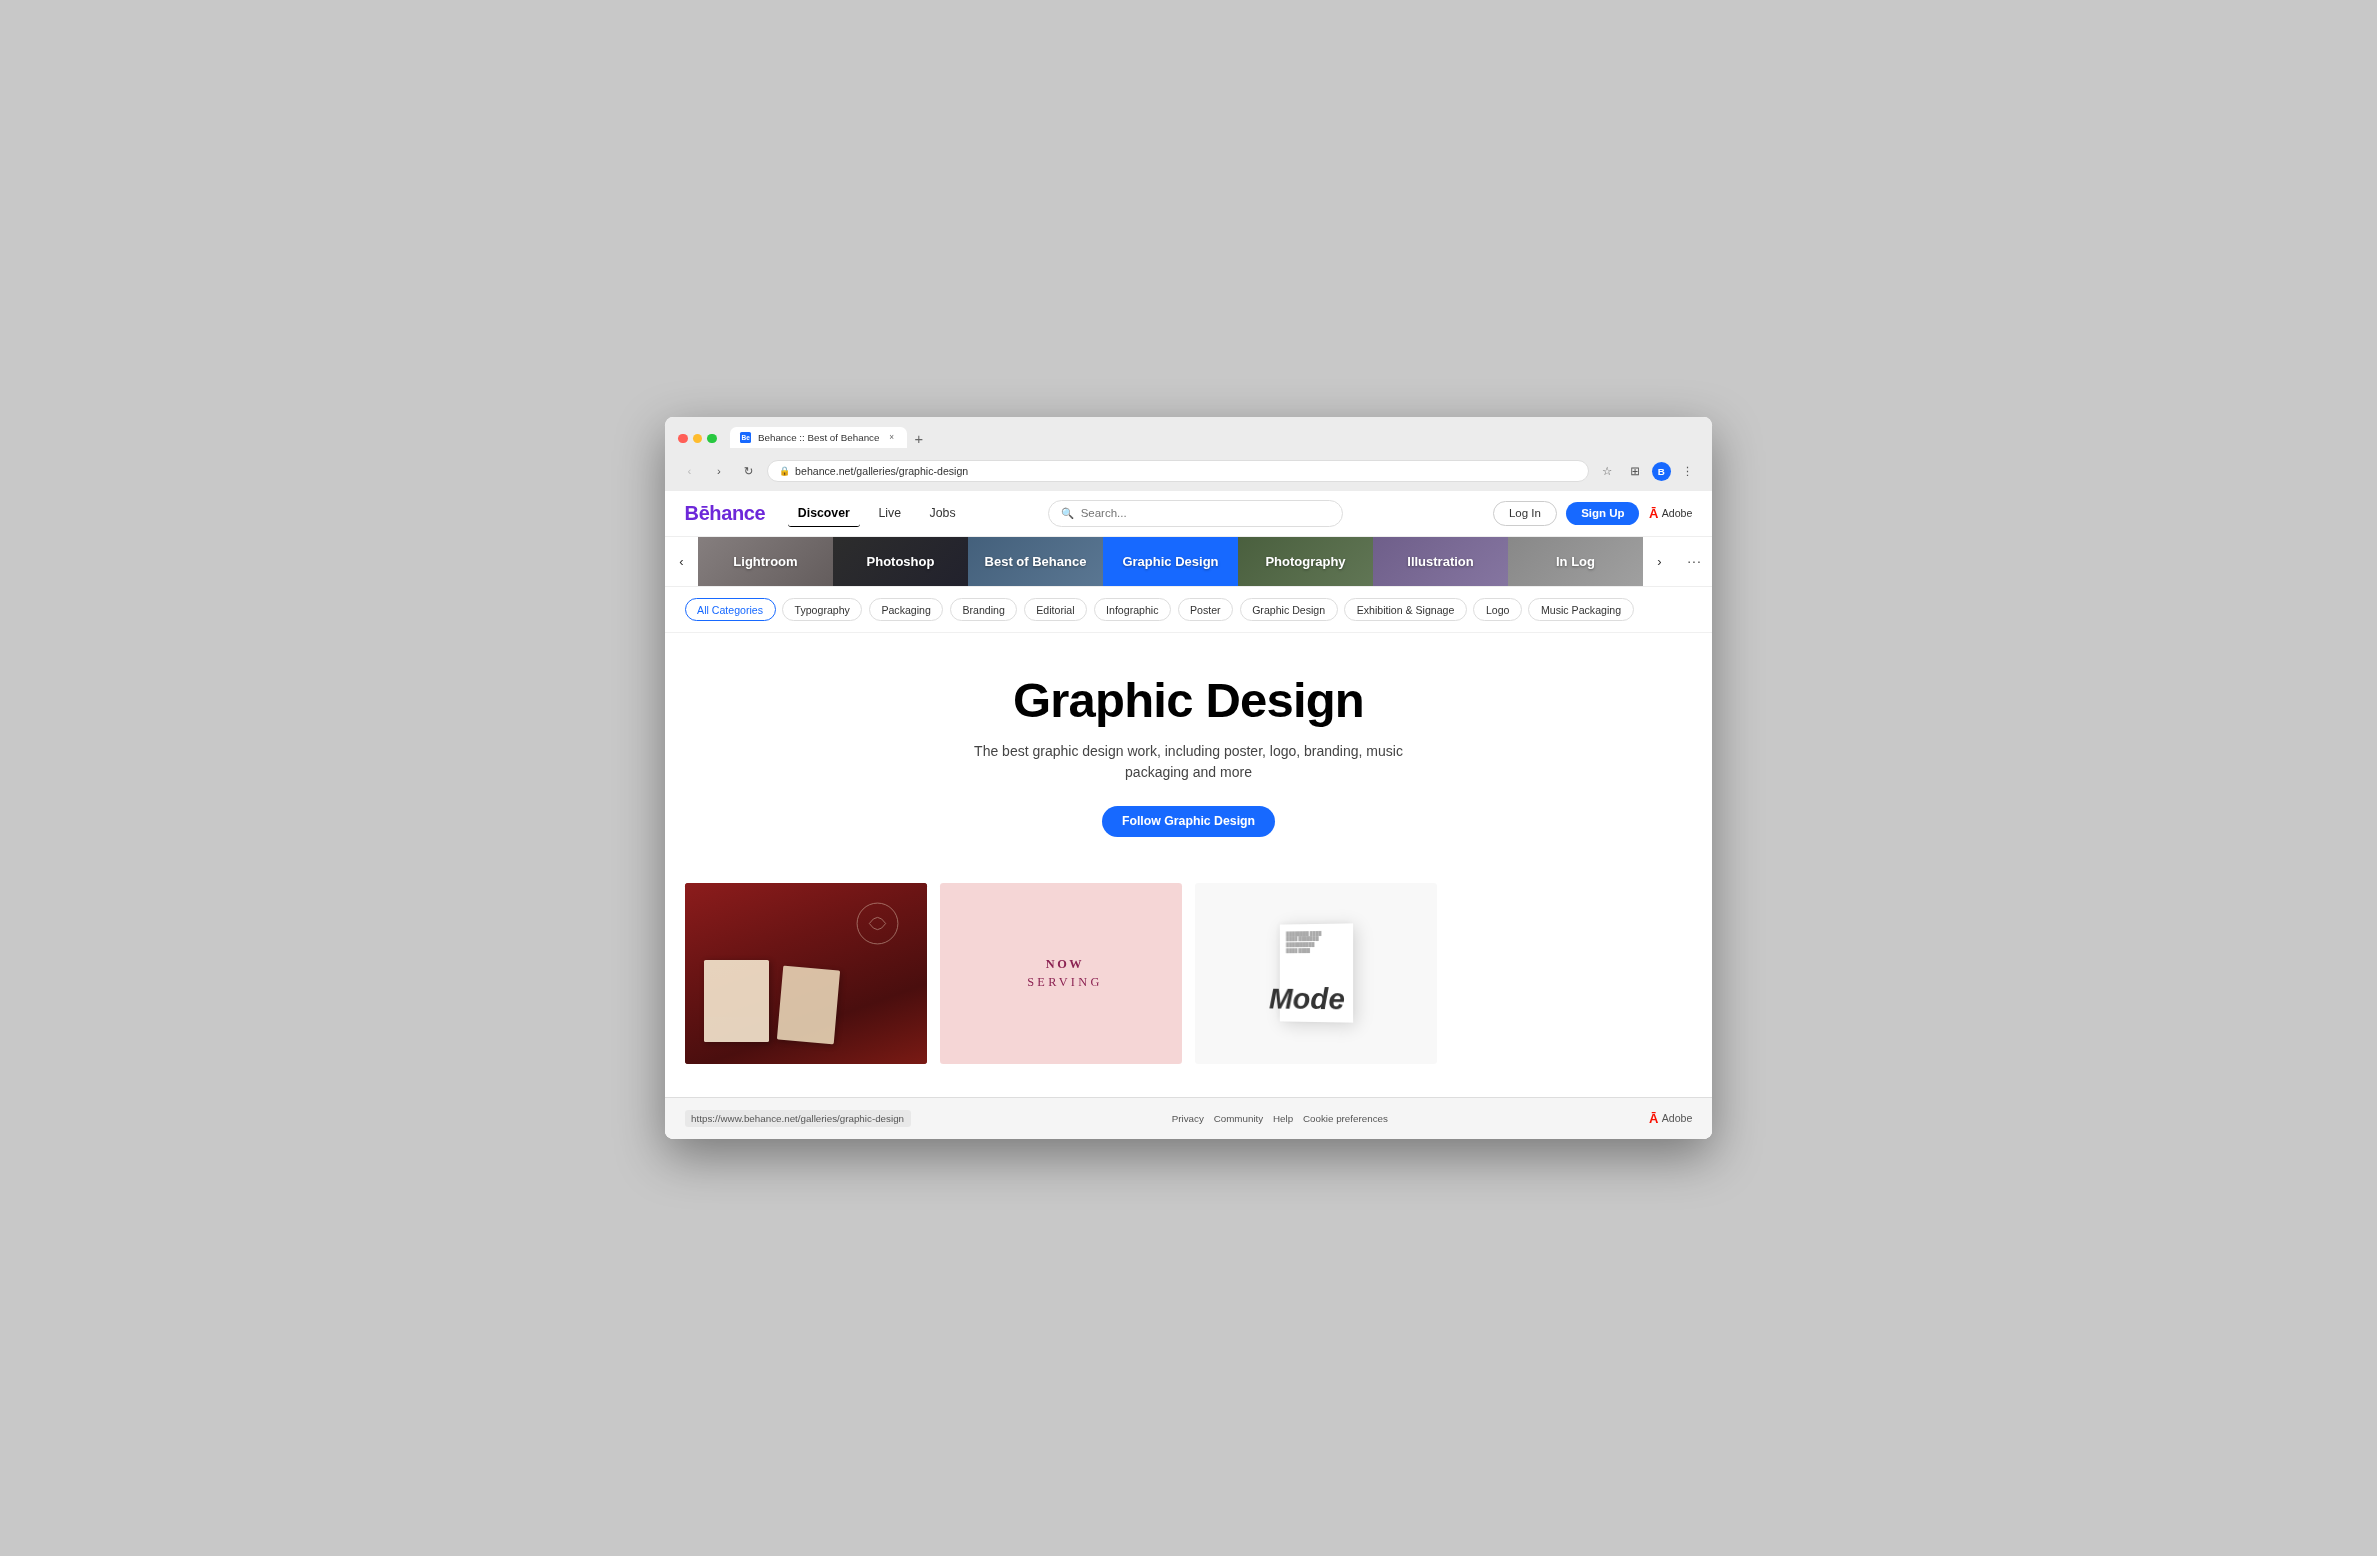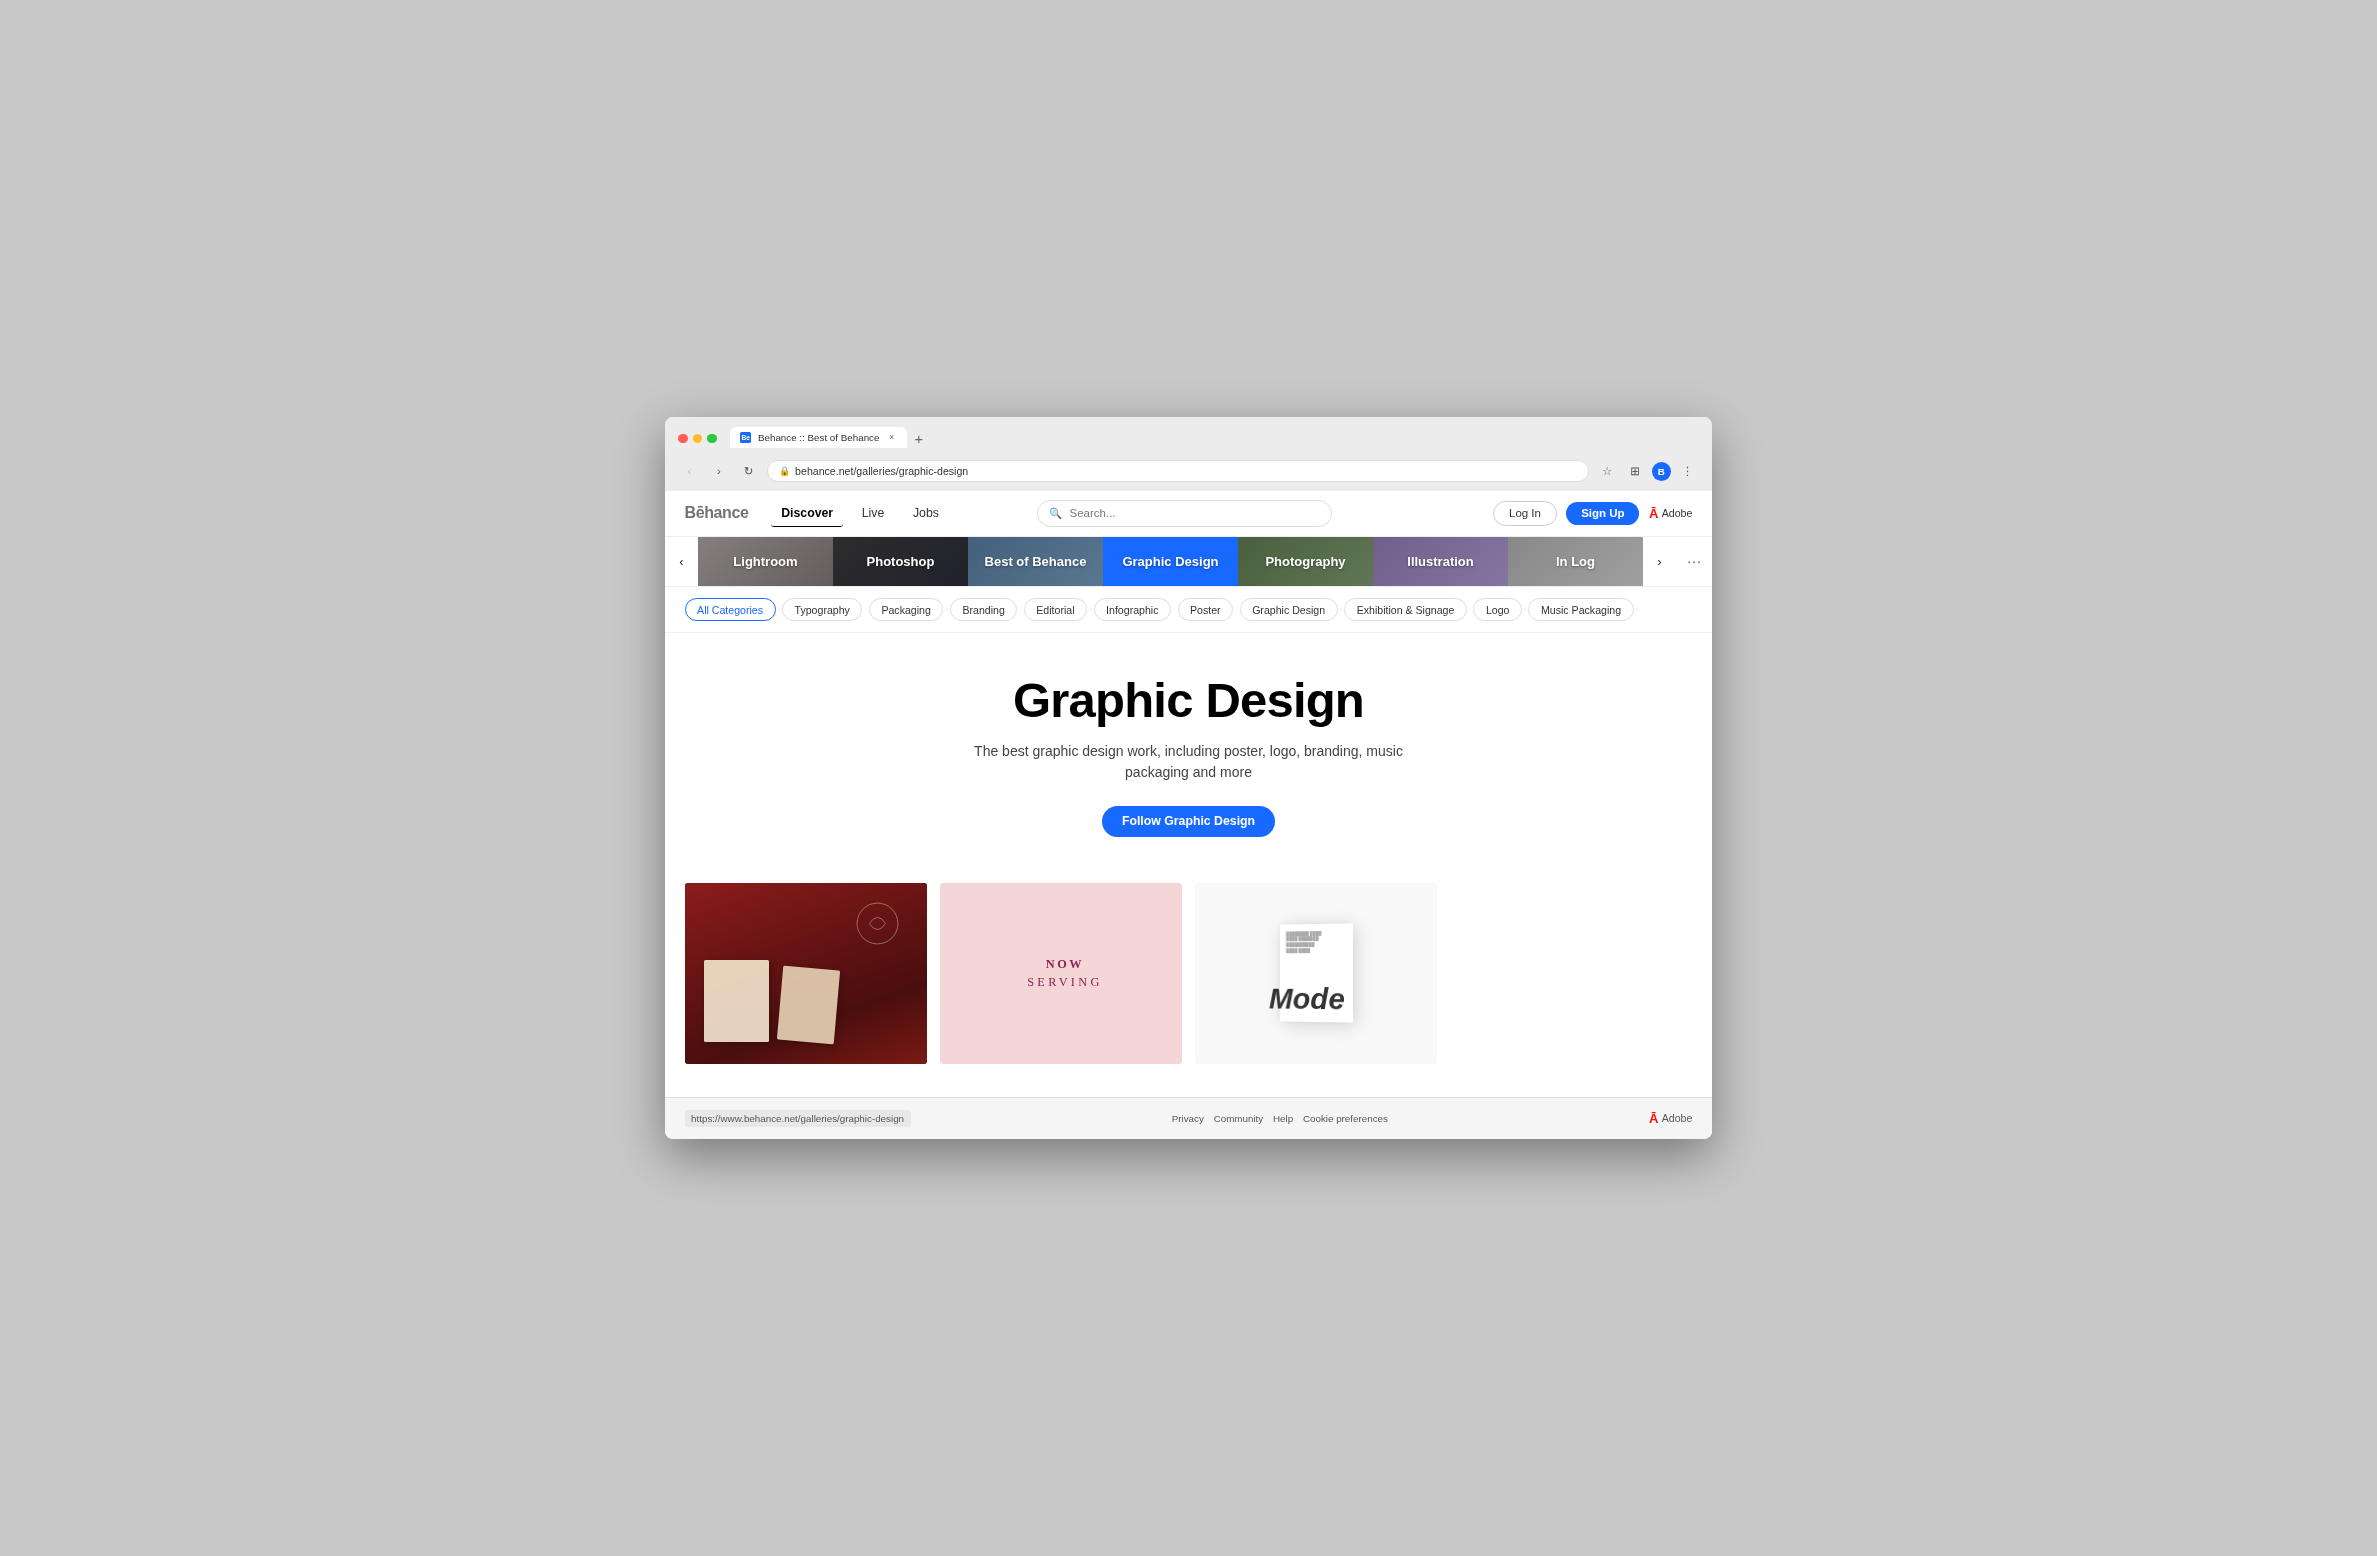--- a/index.html
+++ b/index.html
@@ -180,23 +180,23 @@
     .behance-nav {
       display: flex;
       align-items: center;
       padding: 0 19.6px;
       height: 46px;
       border-bottom: 0.8px solid #eee;
       gap: 16.4px;
     }
 
     .behance-logo {
-      font-size: 16px;
+      font-size: 20px;
       font-weight: 700;
-      color: #737373;
+      color: #6d28d9;
       letter-spacing: -0.4px;
       margin-right: 6.5px;
     }
 
     .nav-links {
       display: flex;
       gap: 9px;
       align-items: center;
     }
 

